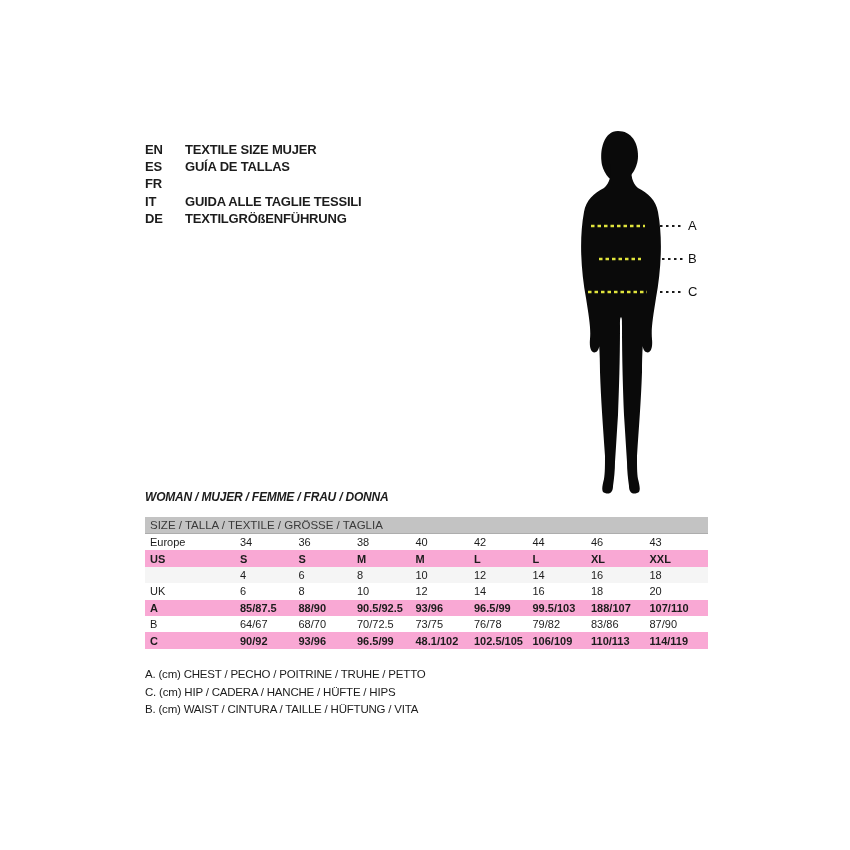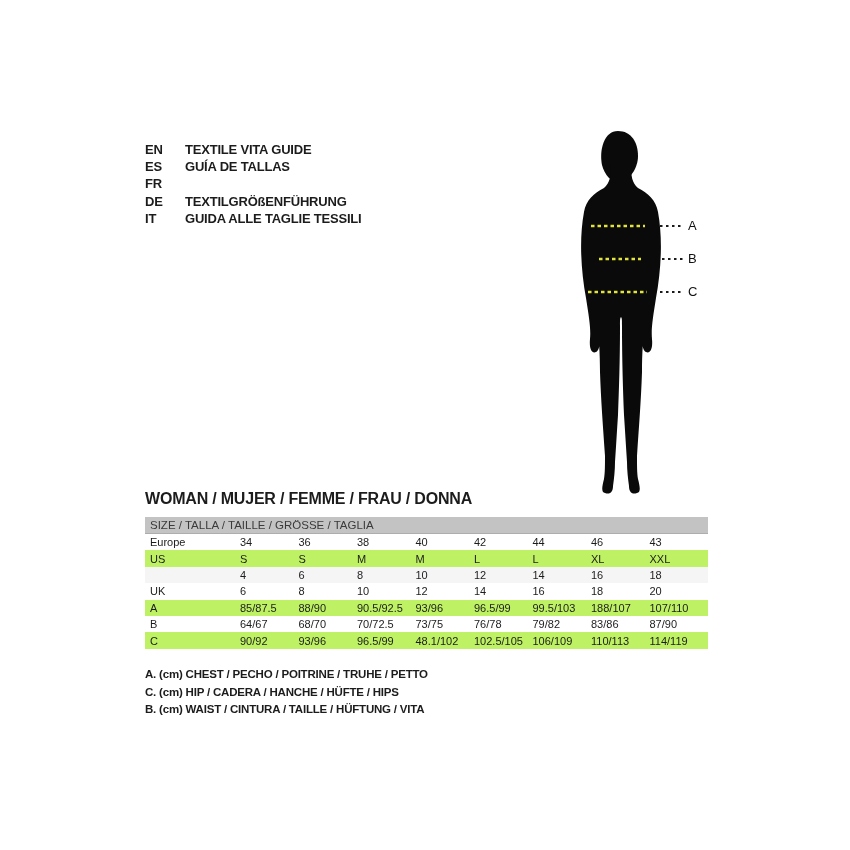--- a/index.html
+++ b/index.html
@@ -10,61 +10,61 @@
   
   #language-block{position:absolute;left:145px;top:141px;}
   .lang-row{display:flex;font-size:13px;font-weight:bold;line-height:17.2px;letter-spacing:-0.2px;}
   .lang-code{width:40px;}
   
   #figure-wrap{position:absolute;left:555px;top:120px;width:180px;height:380px;}
   #figure-wrap svg{position:absolute;left:0;top:0;}
   .marker-label{position:absolute;left:133px;font-size:13px;line-height:16px;color:#111;}
   #marker-a{top:98px;} #marker-b{top:131px;} #marker-c{top:164px;}
   
-  #gender-title{position:absolute;left:145px;top:490px;font-size:16px;font-weight:bold;letter-spacing:-0.2px;}
+  #gender-title{position:absolute;left:145px;top:490px;font-size:12px;font-weight:bold;letter-spacing:-0.2px;font-style:italic;}
   
   #size-table{position:absolute;left:145px;top:517px;width:563px;}
   #size-header-bar{
     height:17px;background:#c3c3c3;color:#3a3a3a;font-size:11.5px;
     display:flex;align-items:center;padding-left:5px;box-sizing:border-box;
     border-bottom:1px solid #adadad;
   }
   .t-row{display:flex;height:16.4px;align-items:center;font-size:11px;}
-  .t-row.shade-gray{background:#bef264;}
+  .t-row.shade-gray{background:#f9a8d4;font-weight:bold;}
   .t-row.shade-light{background:#f5f5f5;}
   .t-label{width:95px;padding-left:5px;box-sizing:border-box;}
   .t-cell{flex:1;}
   
   #legend-block{position:absolute;left:145px;top:666px;}
-  .legend-line{font-size:11.5px;font-weight:bold;line-height:17.5px;letter-spacing:-0.2px;}
+  .legend-line{font-size:11.5px;font-weight:normal;line-height:17.5px;letter-spacing:-0.2px;}
 </style>
 </head>
 <body>
 
 <div id="canvas">
 
   <div id="language-block">
       <div class="lang-row">
         <span class="lang-code">EN</span>
-        <span class="lang-label">TEXTILE VITA GUIDE</span>
+        <span class="lang-label">TEXTILE SIZE MUJER</span>
       </div>
       <div class="lang-row">
         <span class="lang-code">ES</span>
         <span class="lang-label">GUÍA DE TALLAS</span>
       </div>
       <div class="lang-row">
         <span class="lang-code">FR</span>
       </div>
       <div class="lang-row">
+        <span class="lang-code">IT</span>
+        <span class="lang-label">GUIDA ALLE TAGLIE TESSILI</span>
+      </div>
+      <div class="lang-row">
         <span class="lang-code">DE</span>
         <span class="lang-label">TEXTILGRÖßENFÜHRUNG</span>
-      </div>
-      <div class="lang-row">
-        <span class="lang-code">IT</span>
-        <span class="lang-label">GUIDA ALLE TAGLIE TESSILI</span>
       </div>
     </div>
 
   <div id="figure-wrap">
     <svg width="180" height="380" viewBox="0 0 180 380">
 
       <path fill="#0a0a0a" d="M 63,11 C 76,11 83,22 83,36 C 83,48 75,60 65,62 C 57,63 50,56 47,45 C 44,30 49,11 63,11 Z"></path>
 
       <path fill="#0a0a0a" d="
         M 56,44
@@ -111,21 +111,21 @@
       <line x1="105" y1="172" x2="128" y2="172" stroke="#1a1a1a" stroke-width="2.2" stroke-dasharray="2.5 3.5"></line>
     </svg>
     <span class="marker-label" id="marker-a">A</span>
     <span class="marker-label" id="marker-b">B</span>
     <span class="marker-label" id="marker-c">C</span>
   </div>
 
   <div id="gender-title">WOMAN / MUJER / FEMME / FRAU / DONNA</div>
 
   <div id="size-table">
-    <div id="size-header-bar">SIZE / TALLA / TAILLE / GRÖSSE / TAGLIA</div>
+    <div id="size-header-bar">SIZE / TALLA / TEXTILE / GRÖSSE / TAGLIA</div>
     <div id="size-rows">
         <div class="t-row shade-none">
           <div class="t-label">Europe</div>
           <div class="t-cell">34</div>
           <div class="t-cell">36</div>
           <div class="t-cell">38</div>
           <div class="t-cell">40</div>
           <div class="t-cell">42</div>
           <div class="t-cell">44</div>
           <div class="t-cell">46</div>

